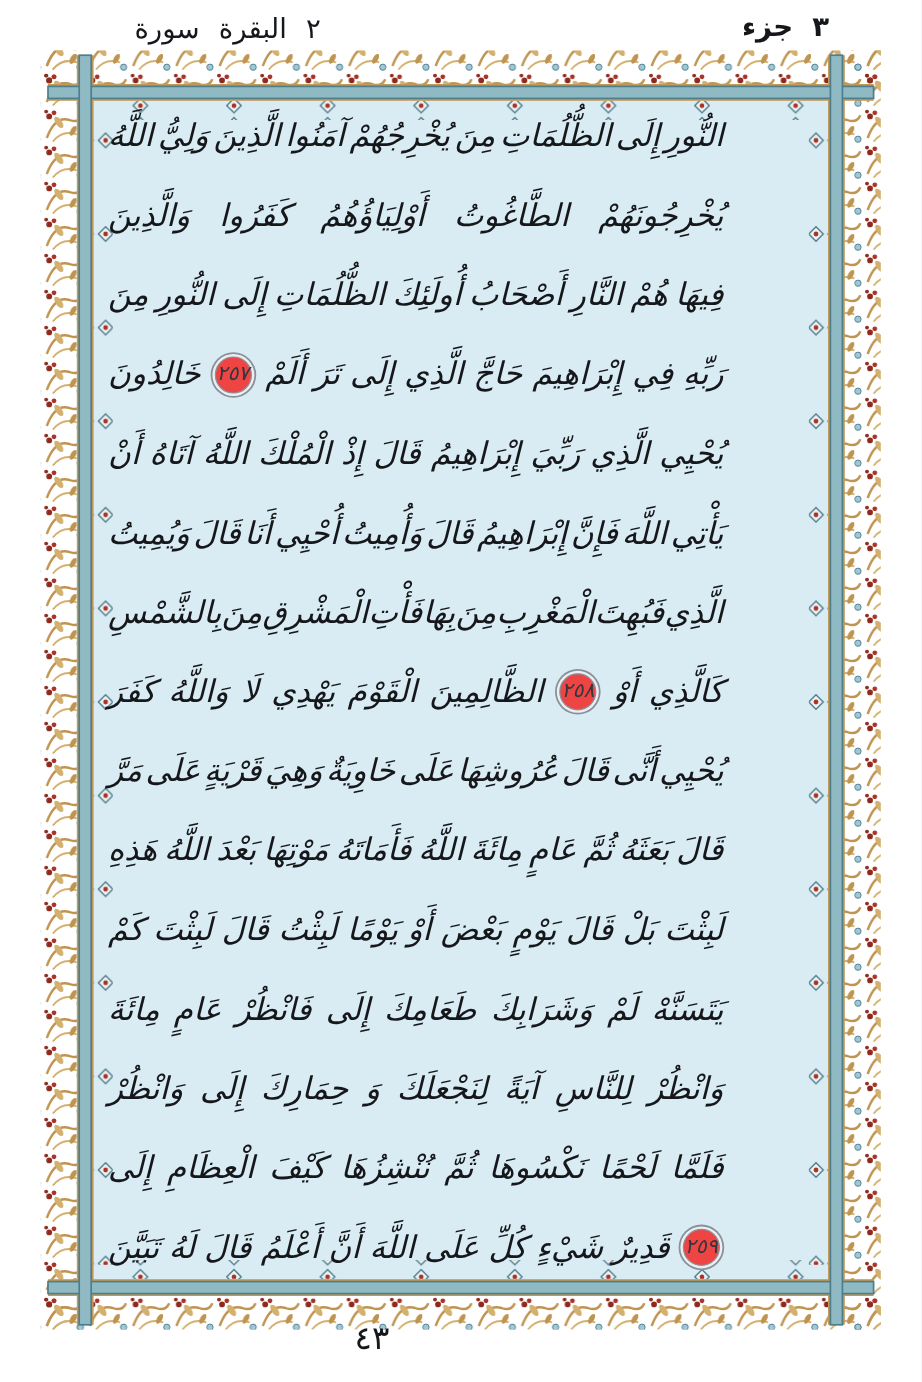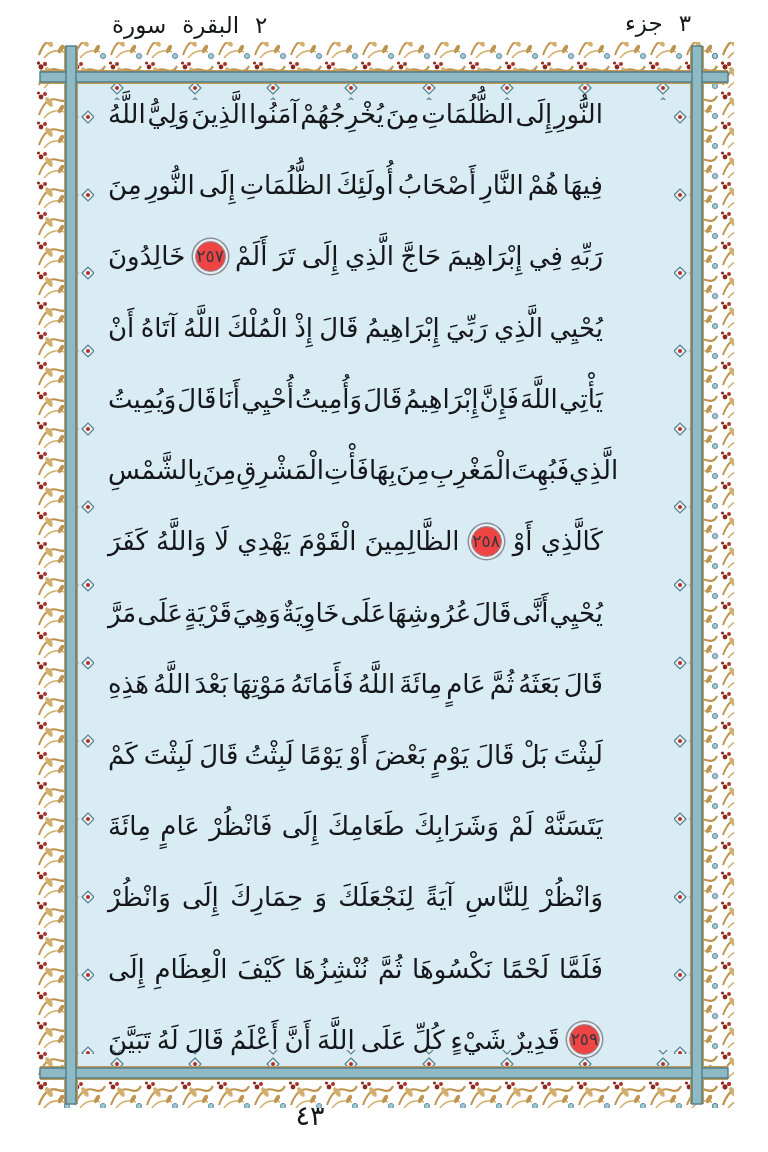--- a/index.html
+++ b/index.html
@@ -6,26 +6,26 @@
   body{
     width:768px;height:1152px;position:relative;overflow:hidden;
     background:var(--paper,#ffffff);
     font-family:"DejaVu Sans",sans-serif;
   }
   #frame-svg{position:absolute;left:0;top:0;width:768px;height:1152px;}
   .hdr{
     position:absolute;display:flex;direction:ltr;gap:16px;
     font-size:23px;color:var(--text-color,#1c1e22);align-items:baseline;
   }
-  #hdr-juz{top:12px;right:77px;}
+  #hdr-juz{top:12px;right:77px;font-weight:bold;}
   #hdr-surah{top:14px;left:112px;}
   #qbox{
     position:absolute;left:77px;top:83px;width:539px;height:984px;
-    box-sizing:border-box;padding:13px 13px 9px 31px;
-    display:flex;flex-direction:column;justify-content:space-between;
+    box-sizing:border-box;padding:13px 13px 9px 13px;
+    display:flex;flex-direction:column;justify-content:space-between;font-style:italic;
   }
   .qline{
     display:flex;direction:ltr;justify-content:space-between;align-items:center;
     height:36px;font-size:26px;color:var(--text-color,#15171b);
   }
   .qword{display:inline-block;white-space:nowrap;line-height:1;}
   .ayah-badge{
     flex:0 0 auto;width:29px;height:29px;border-radius:50%;
     border:1.5px solid var(--marker-gray,#8a9099);
     box-shadow:0 0 0 2px #eceff2,0 0 0 3.5px var(--marker-gray,#9aa1ab);
@@ -102,20 +102,27 @@
       <span class="qword">وَلِيُّ</span>
       <span class="qword">الَّذِينَ</span>
       <span class="qword">آمَنُوا</span>
       <span class="qword">يُخْرِجُهُمْ</span>
       <span class="qword">مِنَ</span>
       <span class="qword">الظُّلُمَاتِ</span>
       <span class="qword">إِلَى</span>
       <span class="qword">النُّورِ</span>
     </div>
     <div class="qline">
+      <span class="qword">وَالَّذِينَ</span>
+      <span class="qword">كَفَرُوا</span>
+      <span class="qword">أَوْلِيَاؤُهُمُ</span>
+      <span class="qword">الطَّاغُوتُ</span>
+      <span class="qword">يُخْرِجُونَهُمْ</span>
+    </div>
+    <div class="qline">
       <span class="qword">مِنَ</span>
       <span class="qword">النُّورِ</span>
       <span class="qword">إِلَى</span>
       <span class="qword">الظُّلُمَاتِ</span>
       <span class="qword">أُولَئِكَ</span>
       <span class="qword">أَصْحَابُ</span>
       <span class="qword">النَّارِ</span>
       <span class="qword">هُمْ</span>
       <span class="qword">فِيهَا</span>
     </div>

